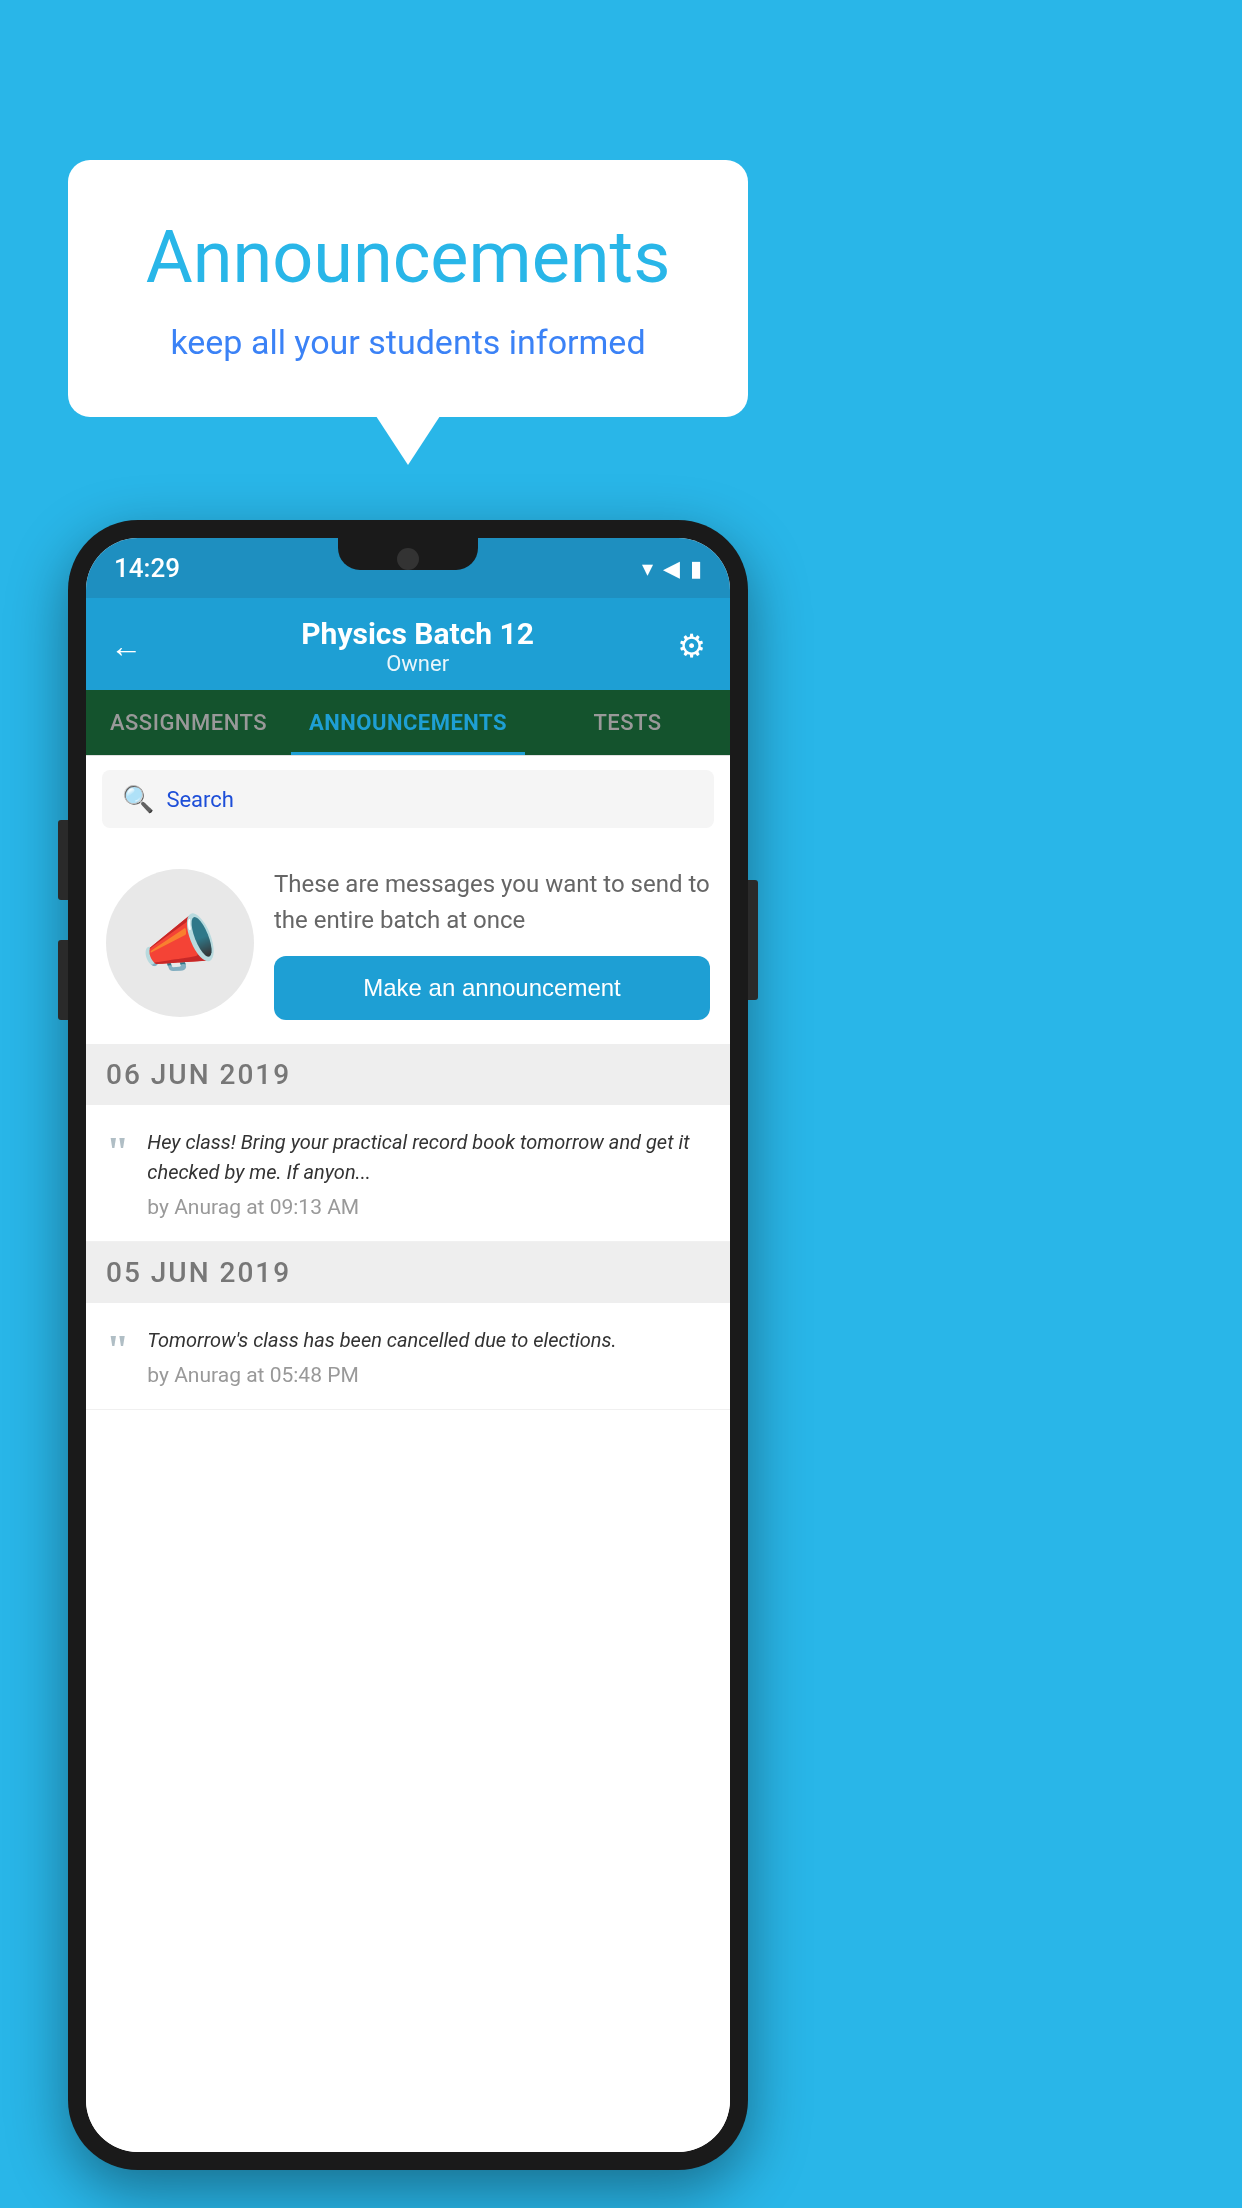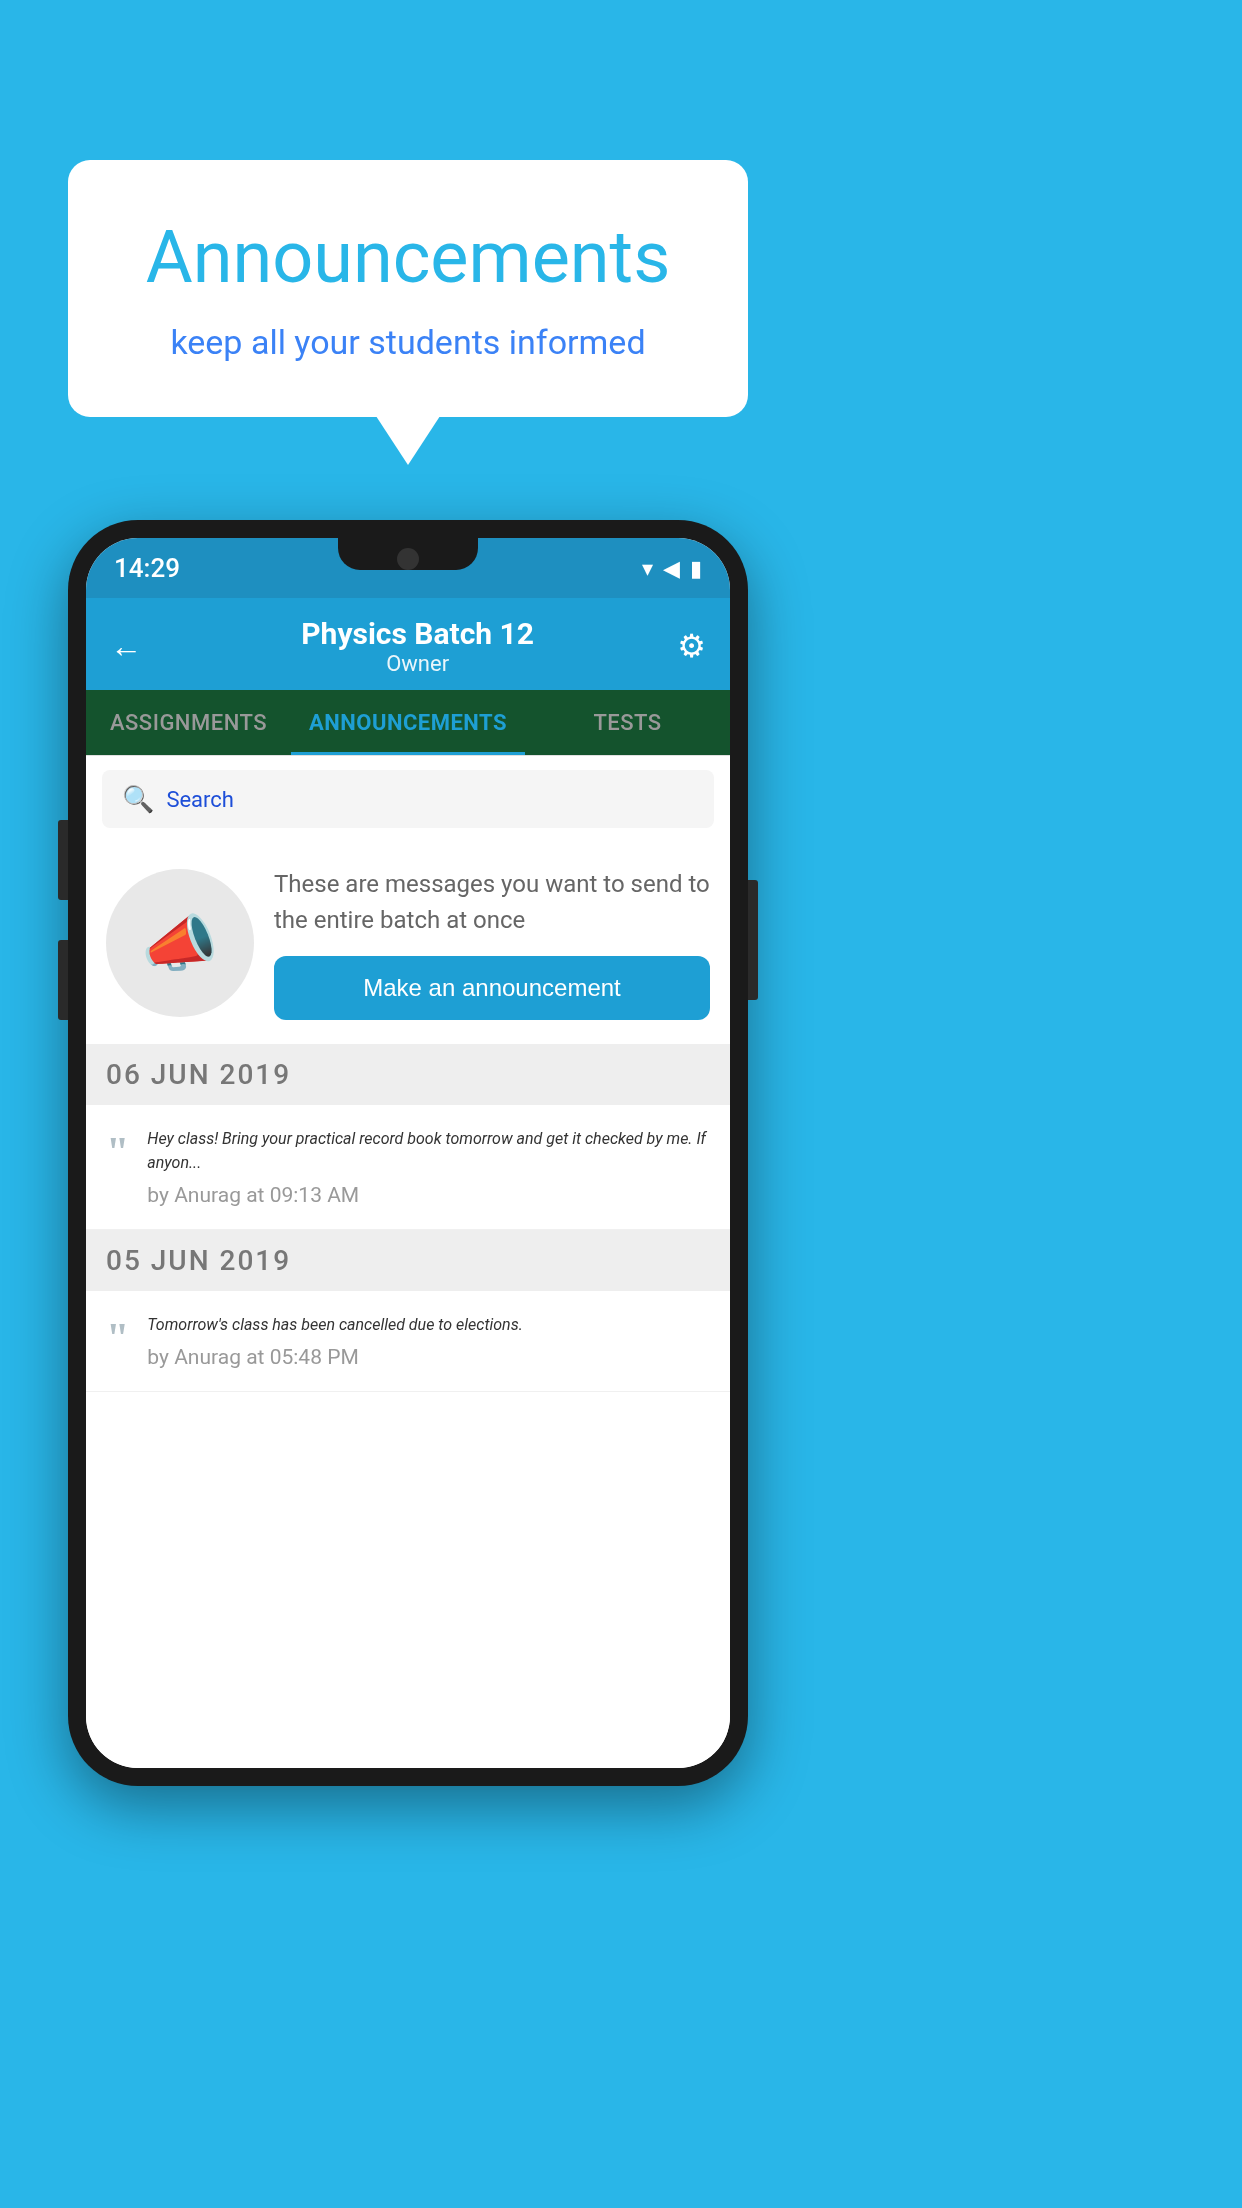--- a/index.html
+++ b/index.html
@@ -55,21 +55,21 @@
       text-align: center;
       font-weight: 400;
     }
 
     
     .phone-frame {
       position: absolute;
       top: 520px;
       left: 68px;
       width: 680px;
-      height: 1266px;
+      height: 1650px;
       background: #1a1a1a;
       border-radius: 70px;
       padding: 18px;
       box-shadow: 0 20px 60px rgba(0,0,0,0.4);
     }
 
     
     .phone-notch {
       position: absolute;
       top: 18px;
@@ -346,21 +346,21 @@
       margin-top: 4px;
       line-height: 1;
     }
 
     .announcement-content {
       flex: 1;
     }
 
     .announcement-text {
       color: #333;
-      font-size: 16px;
+      font-size: 20px;
       font-style: italic;
       line-height: 1.5;
       margin-bottom: 8px;
     }
 
     .announcement-meta {
       color: #999;
       font-size: 21px;
     }
   </style>

